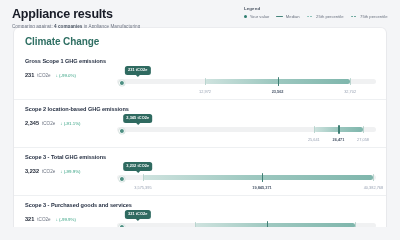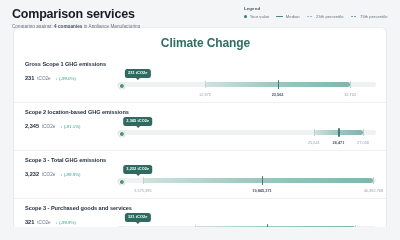--- a/index.html
+++ b/index.html
@@ -29,21 +29,21 @@
     background:repeating-linear-gradient(to right,#8fc3ba 0 2px,transparent 2px 3.3px);}
   .lg-dash.d2{background:repeating-linear-gradient(to right,#6faa9f 0 2px,transparent 2px 3.3px);}
 
   
   .card{
     position:absolute;left:14px;top:28px;width:372px;
     background:#ffffff;border-radius:5px;
     box-shadow:0 1px 2px rgba(16,24,40,0.06),0 0 0 1px rgba(16,24,40,0.04);
     overflow:hidden;
   }
-  .section-title{font-size:12px;font-weight:700;color:#2f6f63;padding:8px 0 5px 11px;letter-spacing:-0.1px;text-align:center;}
+  .section-title{font-size:10px;font-weight:700;color:#2f6f63;padding:8px 0 5px 11px;letter-spacing:-0.1px;}
 
   .row{position:relative;height:47px;border-top:1px solid #eef0f2;}
   .row.first{border-top:none;}
   .row-inner{position:relative;height:100%;}
 
   .metric-label{position:absolute;left:11px;top:6px;font-size:5.6px;font-weight:700;color:#263043;letter-spacing:-0.05px;}
   .metric-value{position:absolute;left:11px;top:20px;display:flex;align-items:baseline;gap:3px;}
   .mv-num{font-size:5.6px;font-weight:700;color:#1d2433;}
   .mv-unit{font-size:4.6px;color:#6b7280;}
   .mv-delta{font-size:4.4px;color:#2e9e7e;margin-left:2px;white-space:nowrap;}
@@ -65,21 +65,21 @@
   .ticklabels{position:absolute;left:0;right:0;top:23.5px;height:8px;}
   .tk{position:absolute;font-size:3.9px;color:#98a2b3;transform:translateX(-50%);white-space:nowrap;}
   .tk.mid{color:#475467;font-weight:700;}
 </style>
 </head>
 <body>
 
 <div class="page">
 
   <div>
-    <div class="hdr-title">Comparison services</div>
+    <div class="hdr-title">Appliance results</div>
     <div class="hdr-sub">
       <span>Comparing against:</span>
       <b>4 companies</b>
       <span>in Appliance Manufacturing</span>
     </div>
   </div>
 
   <div class="legend">
     <div class="legend-title">Legend</div>
     <div class="legend-items">

